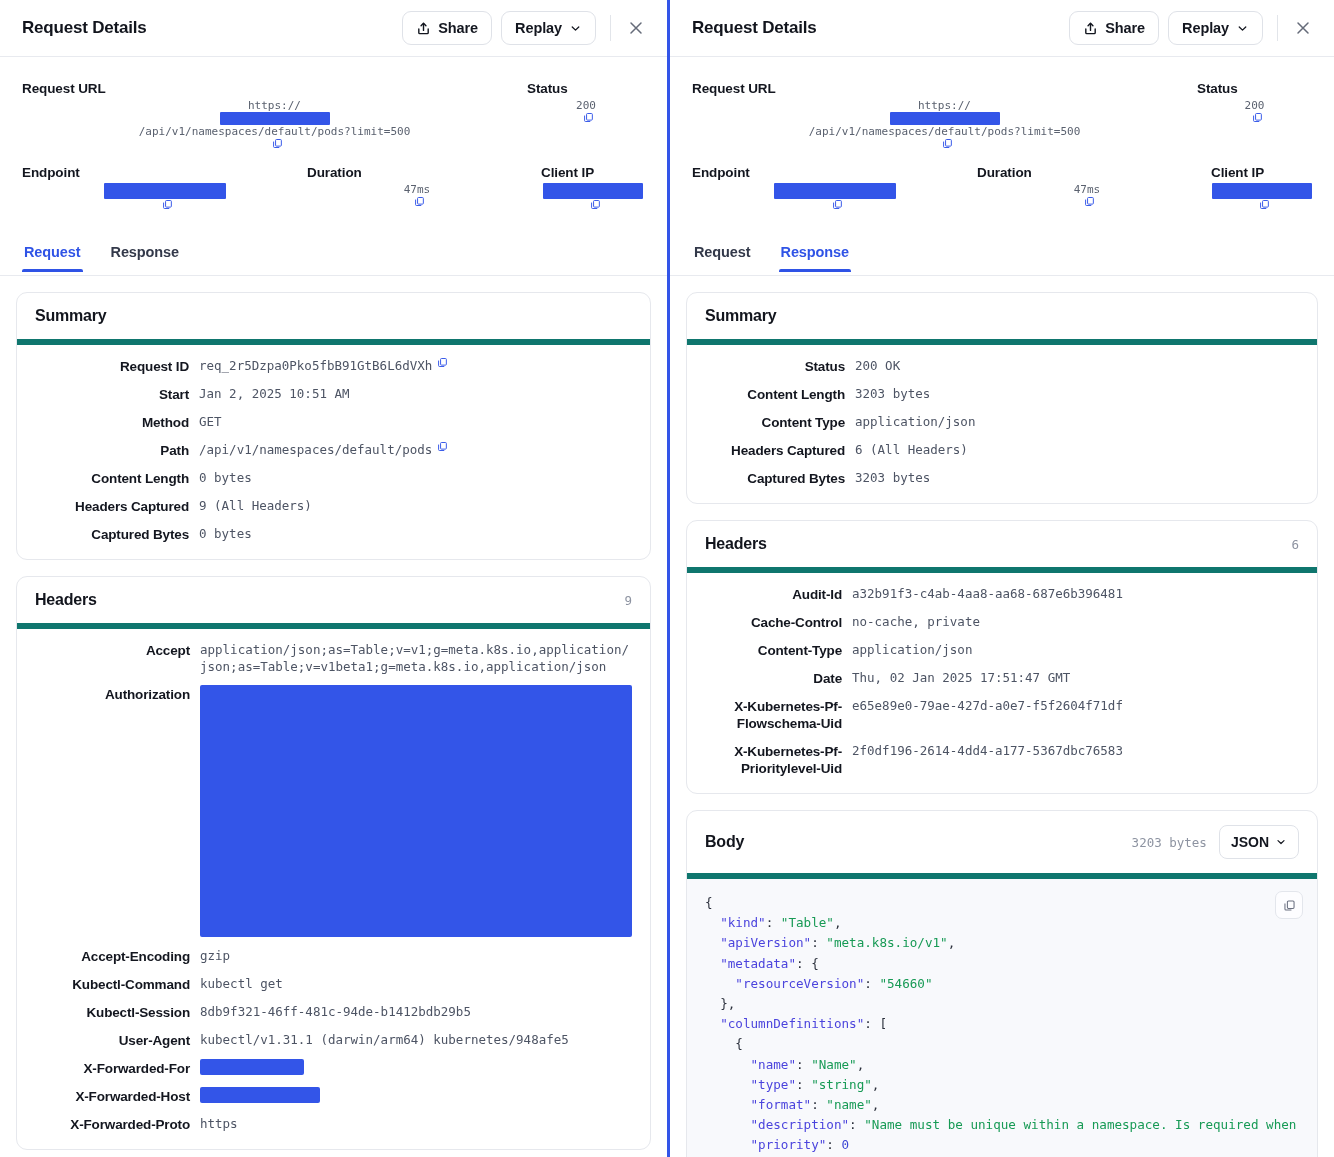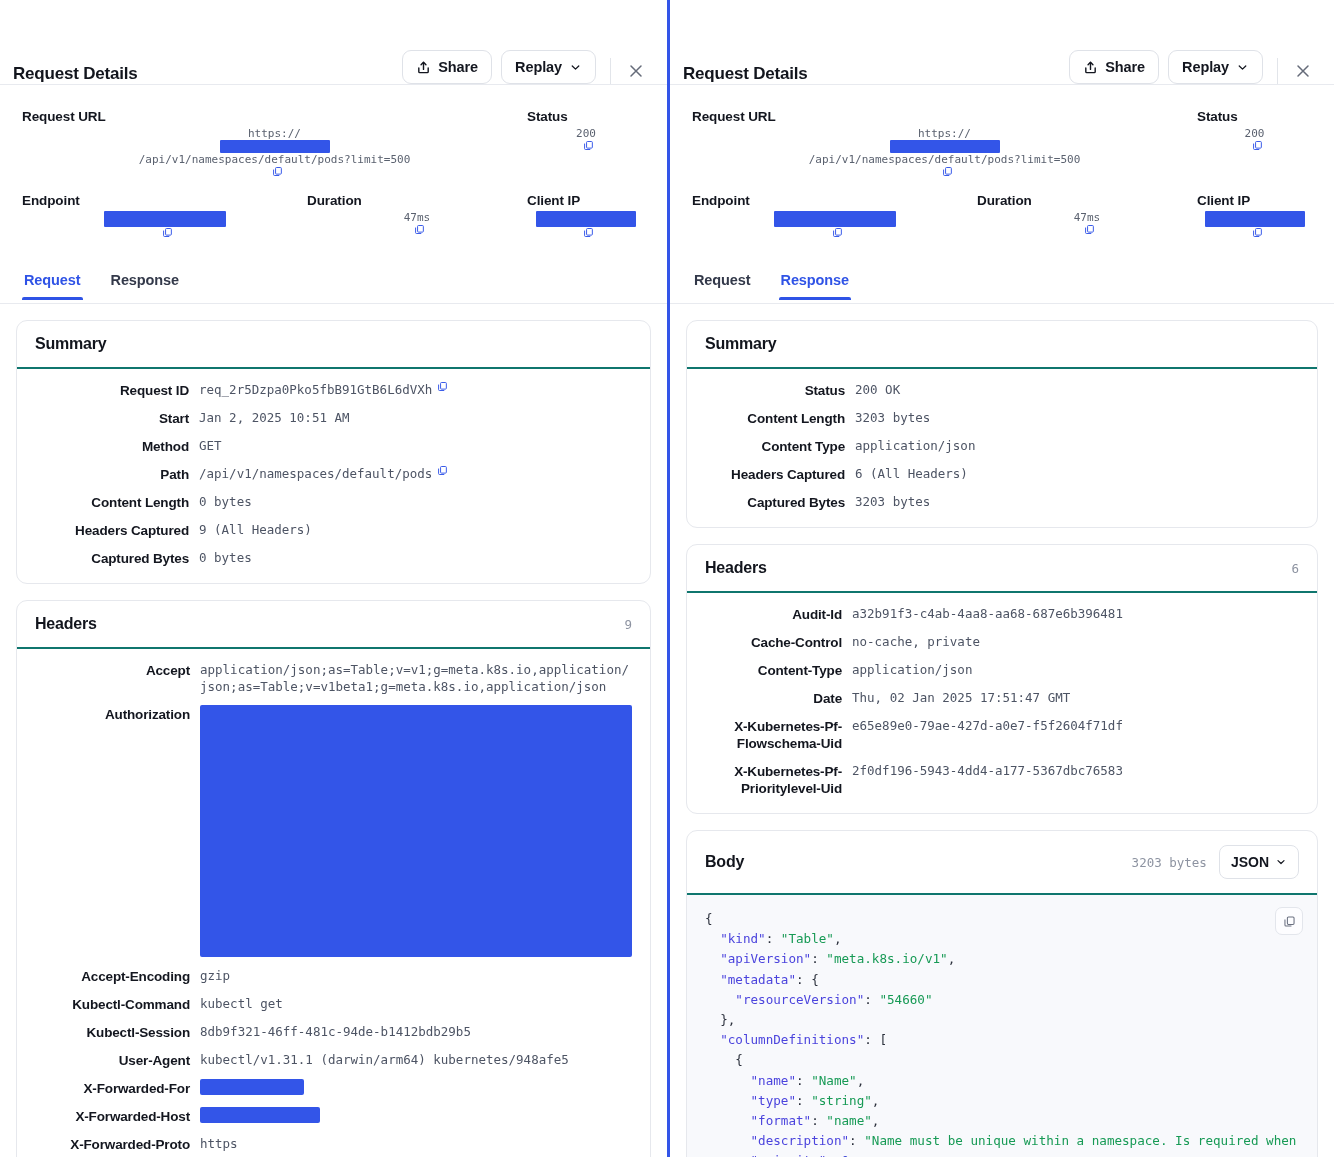--- a/index.html
+++ b/index.html
@@ -24,24 +24,23 @@
     overflow: hidden;
     position: relative;
   }
   .panel.right { border-left: 3px solid #3355e8; }
 
   
   .titlebar {
     height: 57px;
     flex: 0 0 57px;
     display: flex;
-    align-items: flex-end;
-    padding: 0 18px 0 13px;
+    align-items: center;
+    padding: 0 18px 0 22px;
     border-bottom: 1px solid #e8eaef;
-    margin-top: 28px;
   }
   .titlebar .title {
     font-size: 17px;
     font-weight: 700;
     letter-spacing: -0.2px;
     color: #12151d;
   }
   .titlebar .spacer { flex: 1; }
   .btn {
     display: inline-flex;
@@ -80,21 +79,21 @@
   }
   .meta-row {
     display: flex;
     margin-bottom: 16px;
   }
   .meta-cell { min-width: 0; }
   .meta-cell.url { flex: 0 0 505px; }
   .meta-cell.status { flex: 1; }
   .meta-cell.endpoint { flex: 0 0 285px; }
   .meta-cell.duration { flex: 0 0 220px; }
-  .meta-cell.clientip { flex: 1; }
+  .meta-cell.clientip { flex: 1; margin-left: 14px; }
   .meta-label {
     font-size: 13.5px;
     font-weight: 700;
     color: #13161f;
     letter-spacing: -0.1px;
     margin-bottom: 3px;
   }
   .meta-value {
     display: flex;
     align-items: center;
@@ -150,21 +149,21 @@
     border: 1px solid #e6e8ed;
     border-radius: 11px;
     background: #fff;
     margin-bottom: 16px;
     overflow: hidden;
   }
   .card-head {
     display: flex;
     align-items: center;
     padding: 14px 18px;
-    border-bottom: 2px solid #0f766e;
+    border-bottom: 6px solid #0f766e;
   }
   .card-head .h {
     font-size: 16px;
     font-weight: 700;
     letter-spacing: -0.2px;
     color: #12151d;
   }
   .card-head .right {
     margin-left: auto;
     display: flex;
@@ -688,21 +687,21 @@
             </div>
             <div class="kv">
               <div class="k">X-Kubernetes-Pf-Flowschema-Uid</div>
               <div class="v">
                 <span class="txt">e65e89e0-79ae-427d-a0e7-f5f2604f71df</span>
               </div>
             </div>
             <div class="kv">
               <div class="k">X-Kubernetes-Pf-Prioritylevel-Uid</div>
               <div class="v">
-                <span class="txt">2f0df196-5943-4dd4-a177-5367dbc76583</span>
+                <span class="txt">2f0df196-2614-4dd4-a177-5367dbc76583</span>
               </div>
             </div>
           </div>
       </div>
 
       <div class="card">
         <div class="card-head">
           <div class="h">Body</div>
           <div class="right">
             <div class="count">3203 bytes</div>

